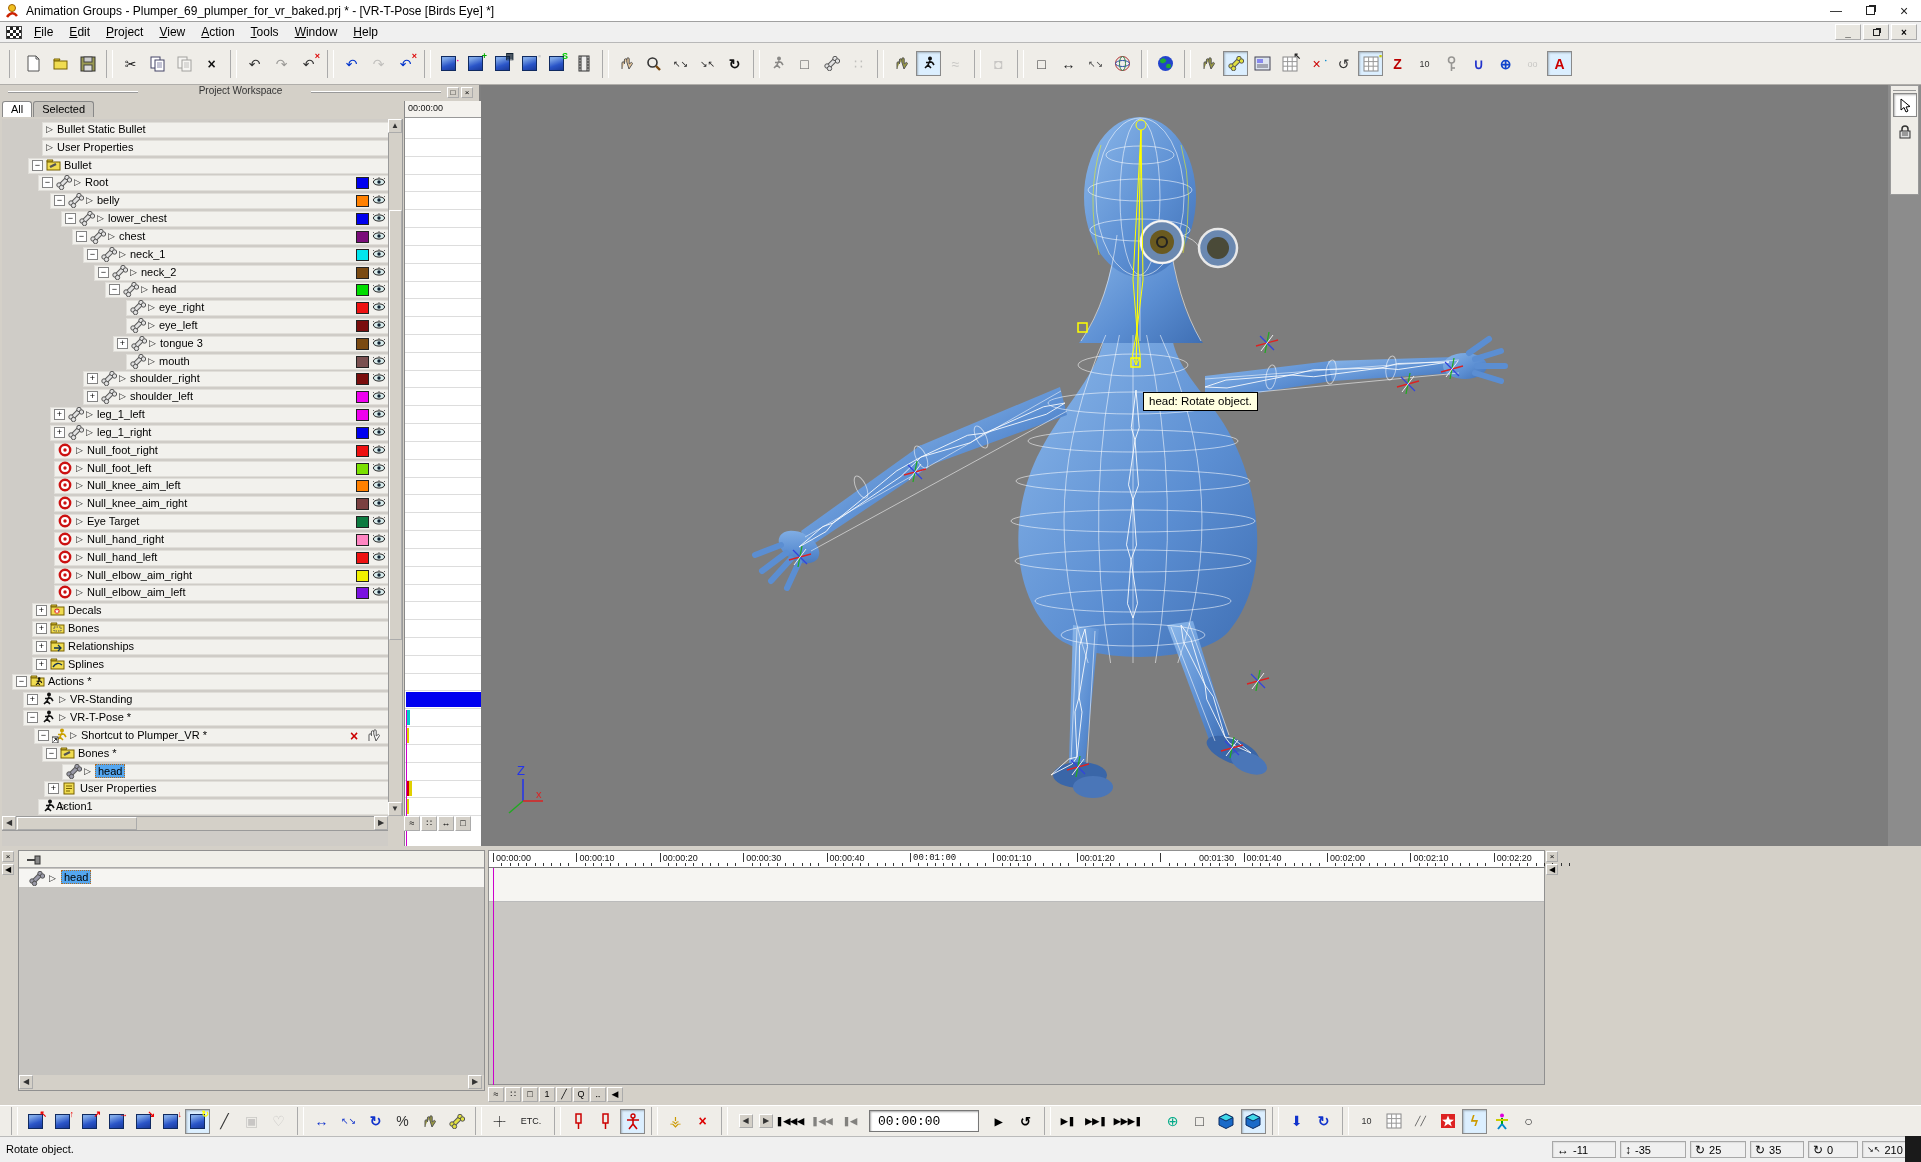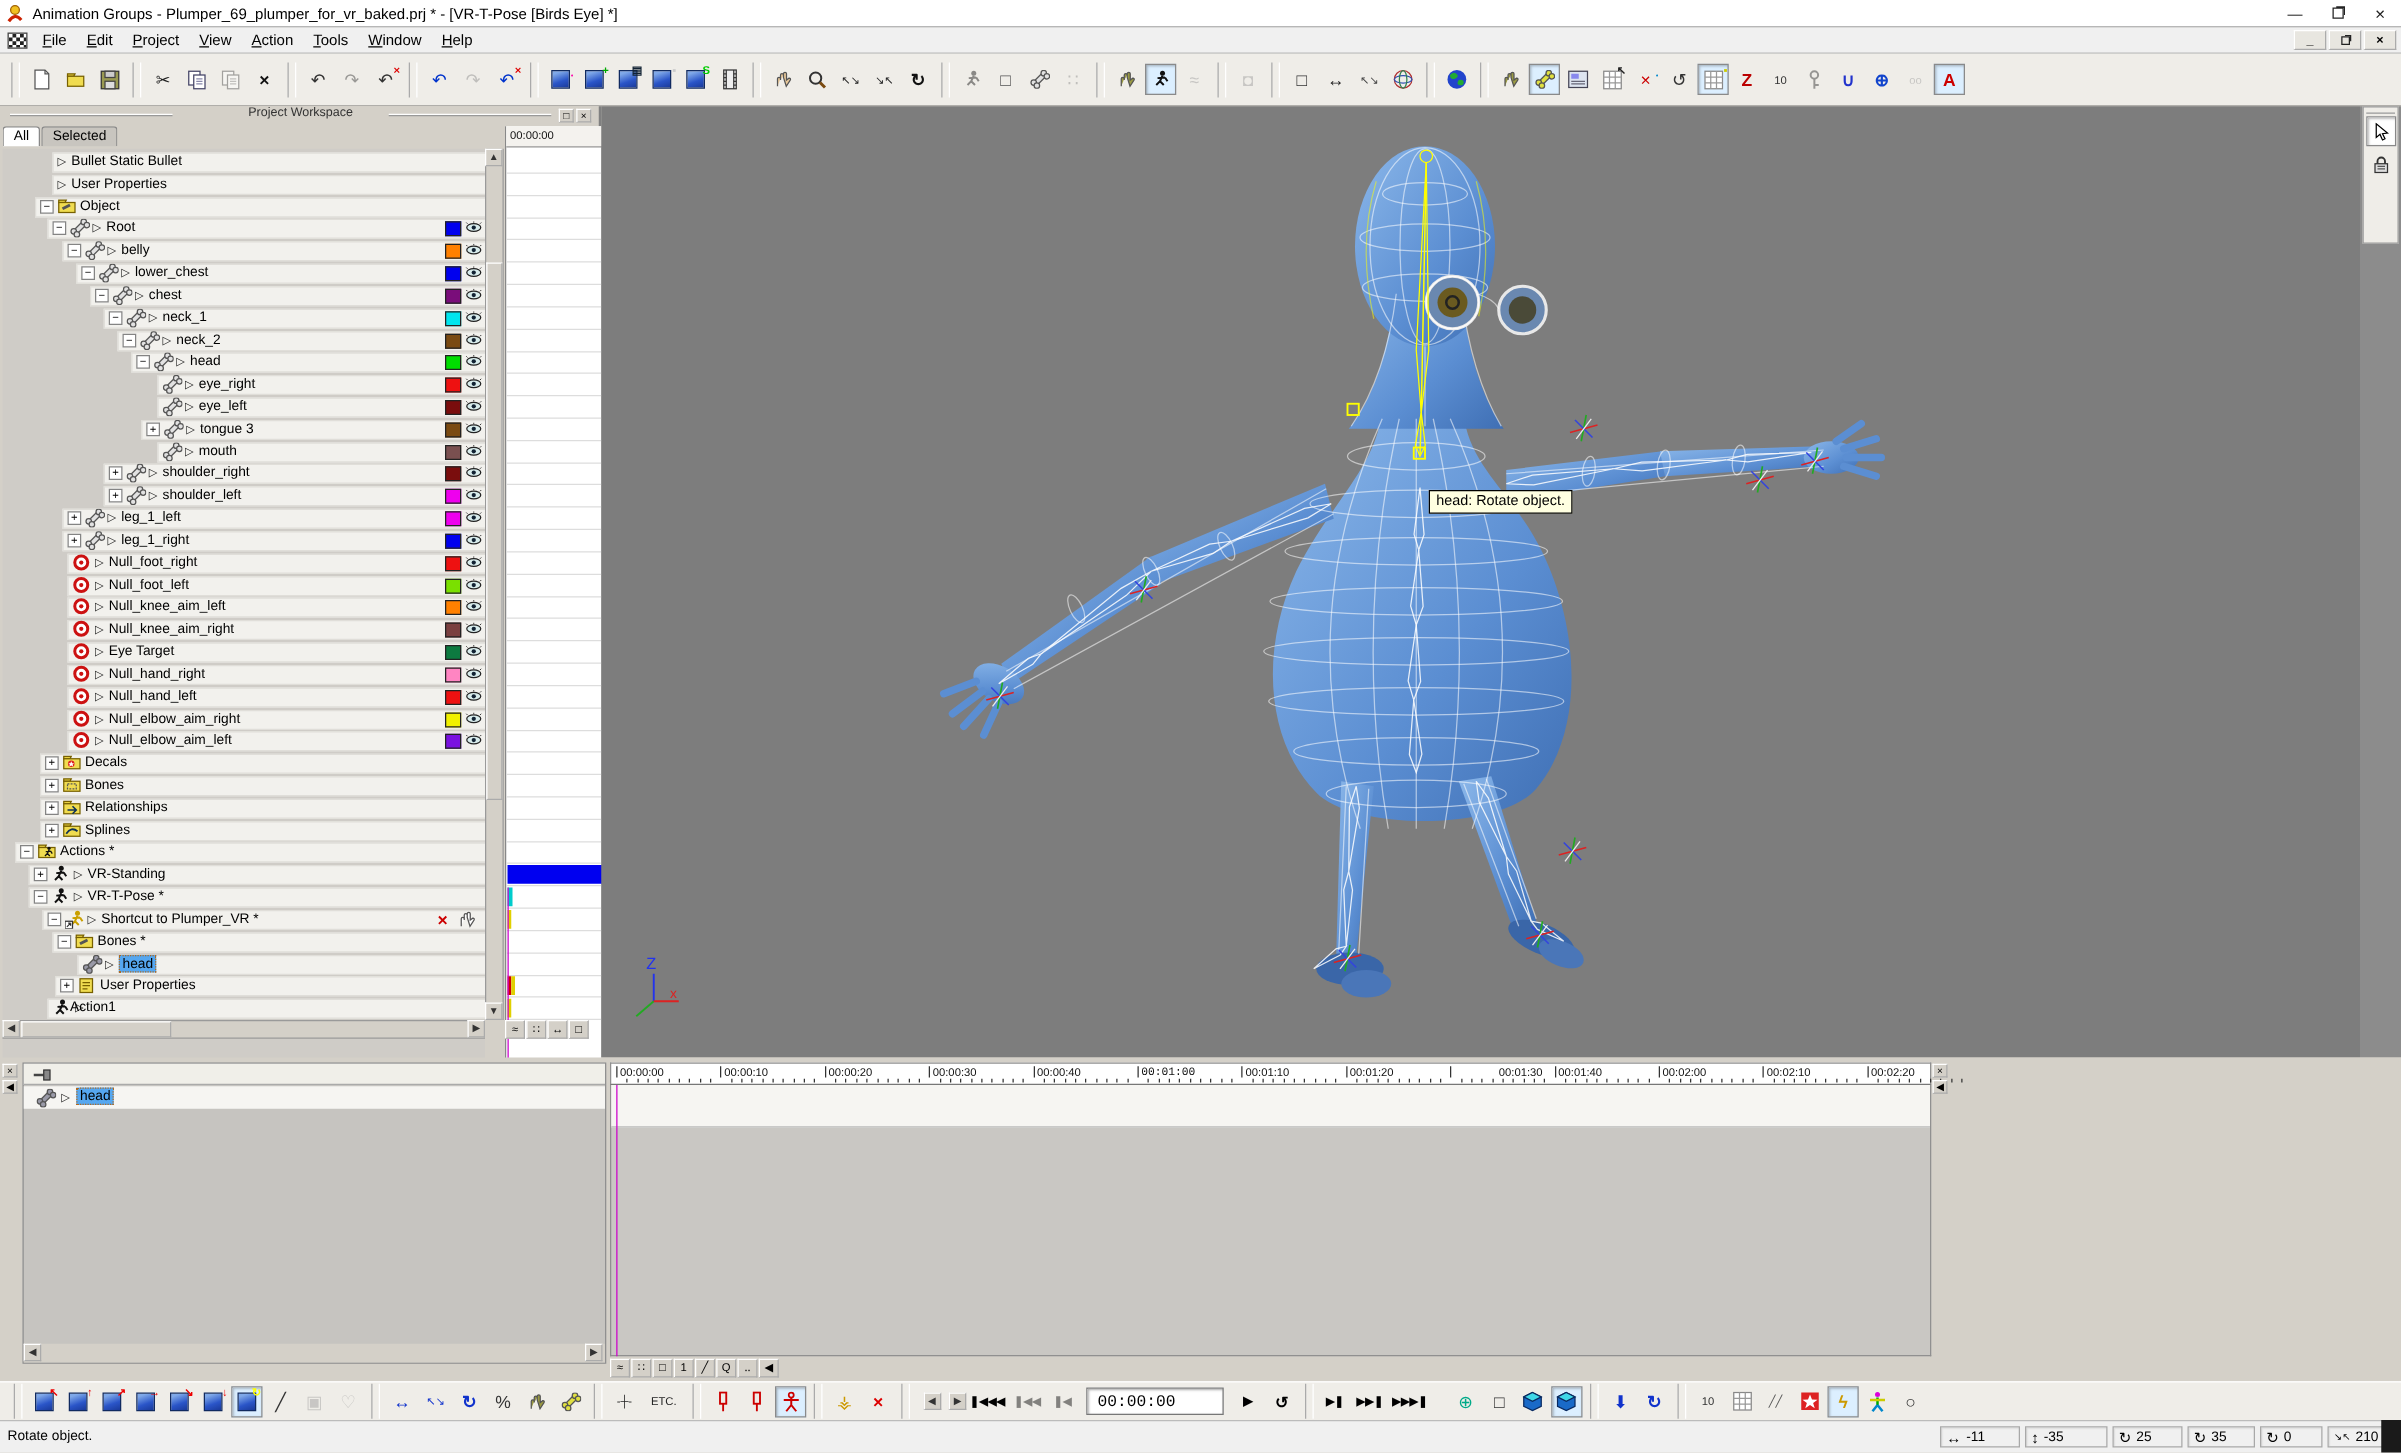--- a/index.html
+++ b/index.html
@@ -375,21 +375,21 @@
         </div>
         <div class="trow" style="top: 39px; left: 0px; width: 386px;">
           <div class="tstrip" style="left: 26px; width: 360px;"></div>
           <span class="texp" style="left: 30px;">−</span>
           <span class="abs" style="left: 44px; top: 0px;"><svg width="16" height="14">
               <path d="M1 4 h5 l1 -2 h-6 z" fill="#e8d040" stroke="#776000"></path>
               <rect x="1" y="4" width="13" height="8" fill="#f0dc50" stroke="#776000"></rect>
               <g transform="translate(4,5) scale(.6)"></g>
               <line x1="4" y1="9" x2="10" y2="6" stroke="#555" stroke-width="2.4"></line>
             </svg></span>
-          <span class="tlabel" style="left: 62px;">Object</span>
+          <span class="tlabel" style="left: 62px;">Bullet</span>
         </div>
         <div class="trow" style="top: 56px; left: 0px; width: 386px;">
           <div class="tstrip" style="left: 36px; width: 350px;"></div>
           <span class="texp" style="left: 40px;">−</span>
           <span class="abs" style="left: 54px; top: 0px;"><svg width="16" height="15">
               <line x1="4" y1="11" x2="12" y2="3" stroke="#555" stroke-width="5"></line>
               <line x1="4" y1="11" x2="12" y2="3" stroke="#e2e2e2" stroke-width="3"></line>
               <circle cx="3" cy="10" r="2.2" fill="#e2e2e2" stroke="#555"></circle>
               <circle cx="5.5" cy="12.5" r="2.2" fill="#e2e2e2" stroke="#555"></circle>
               <circle cx="11" cy="2.5" r="2.2" fill="#e2e2e2" stroke="#555"></circle>

